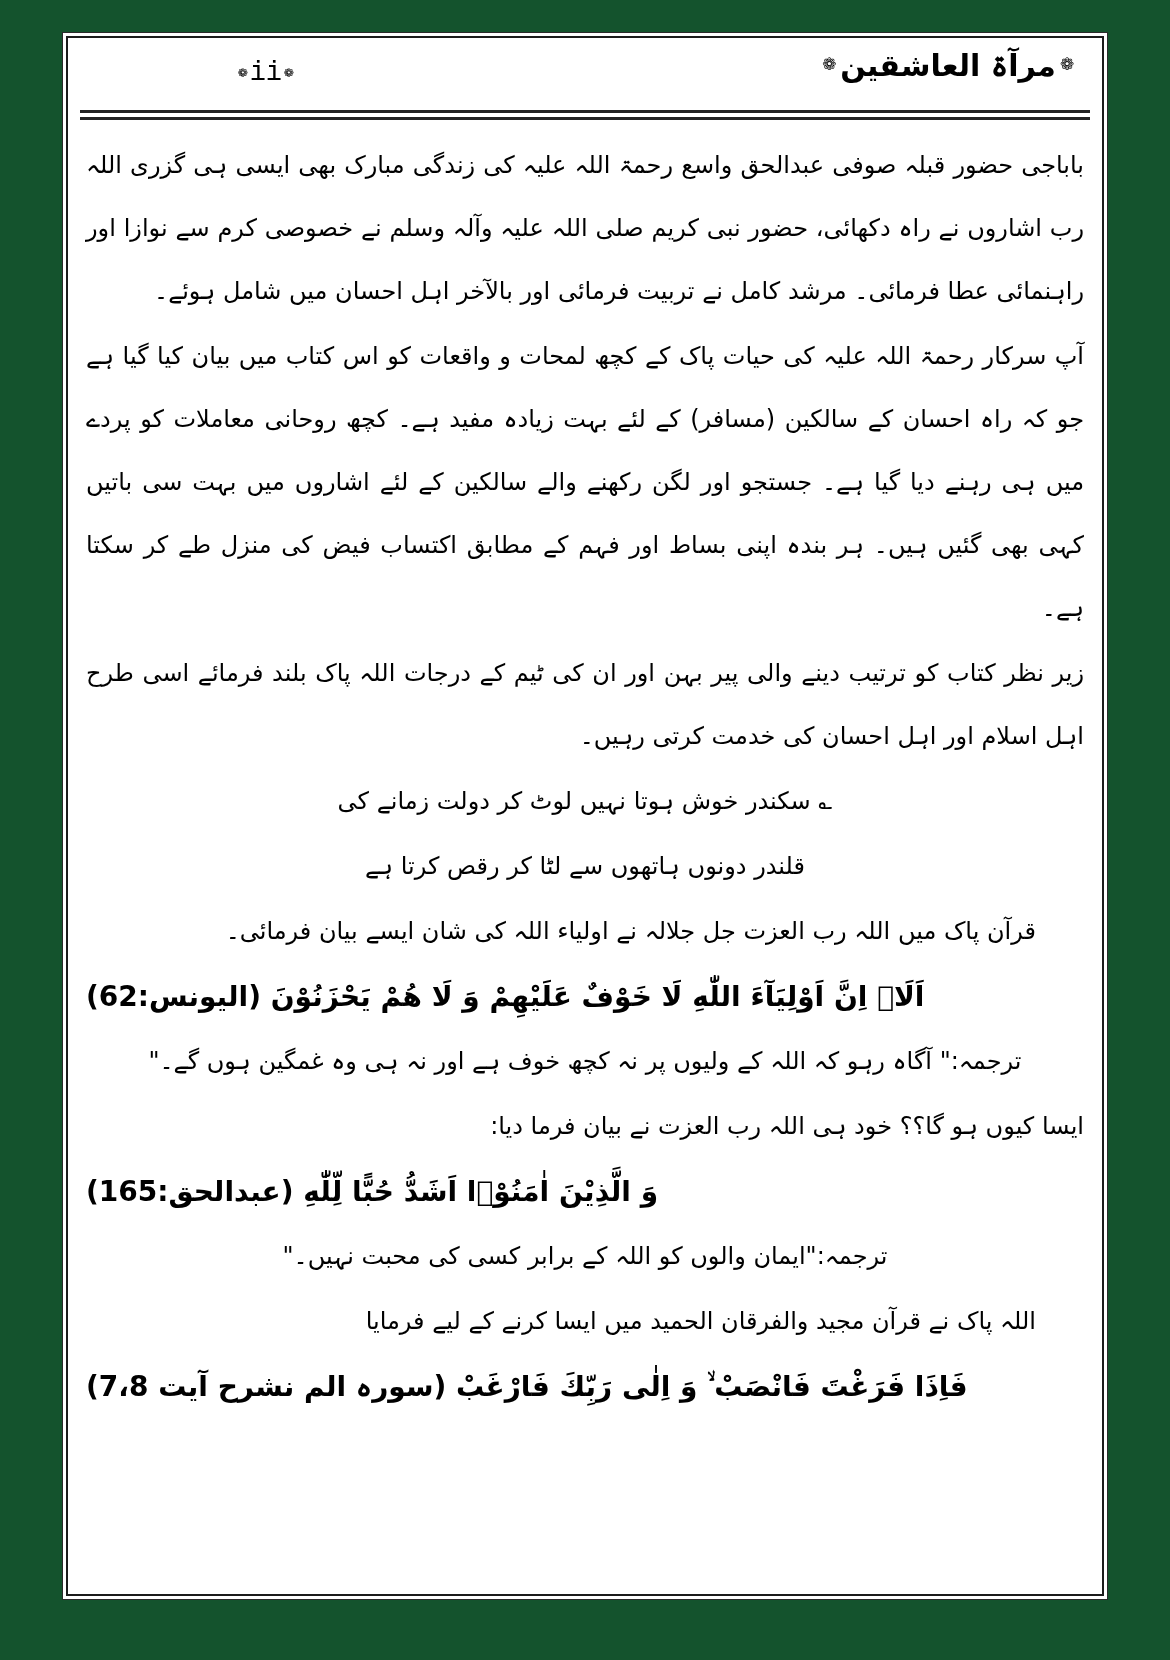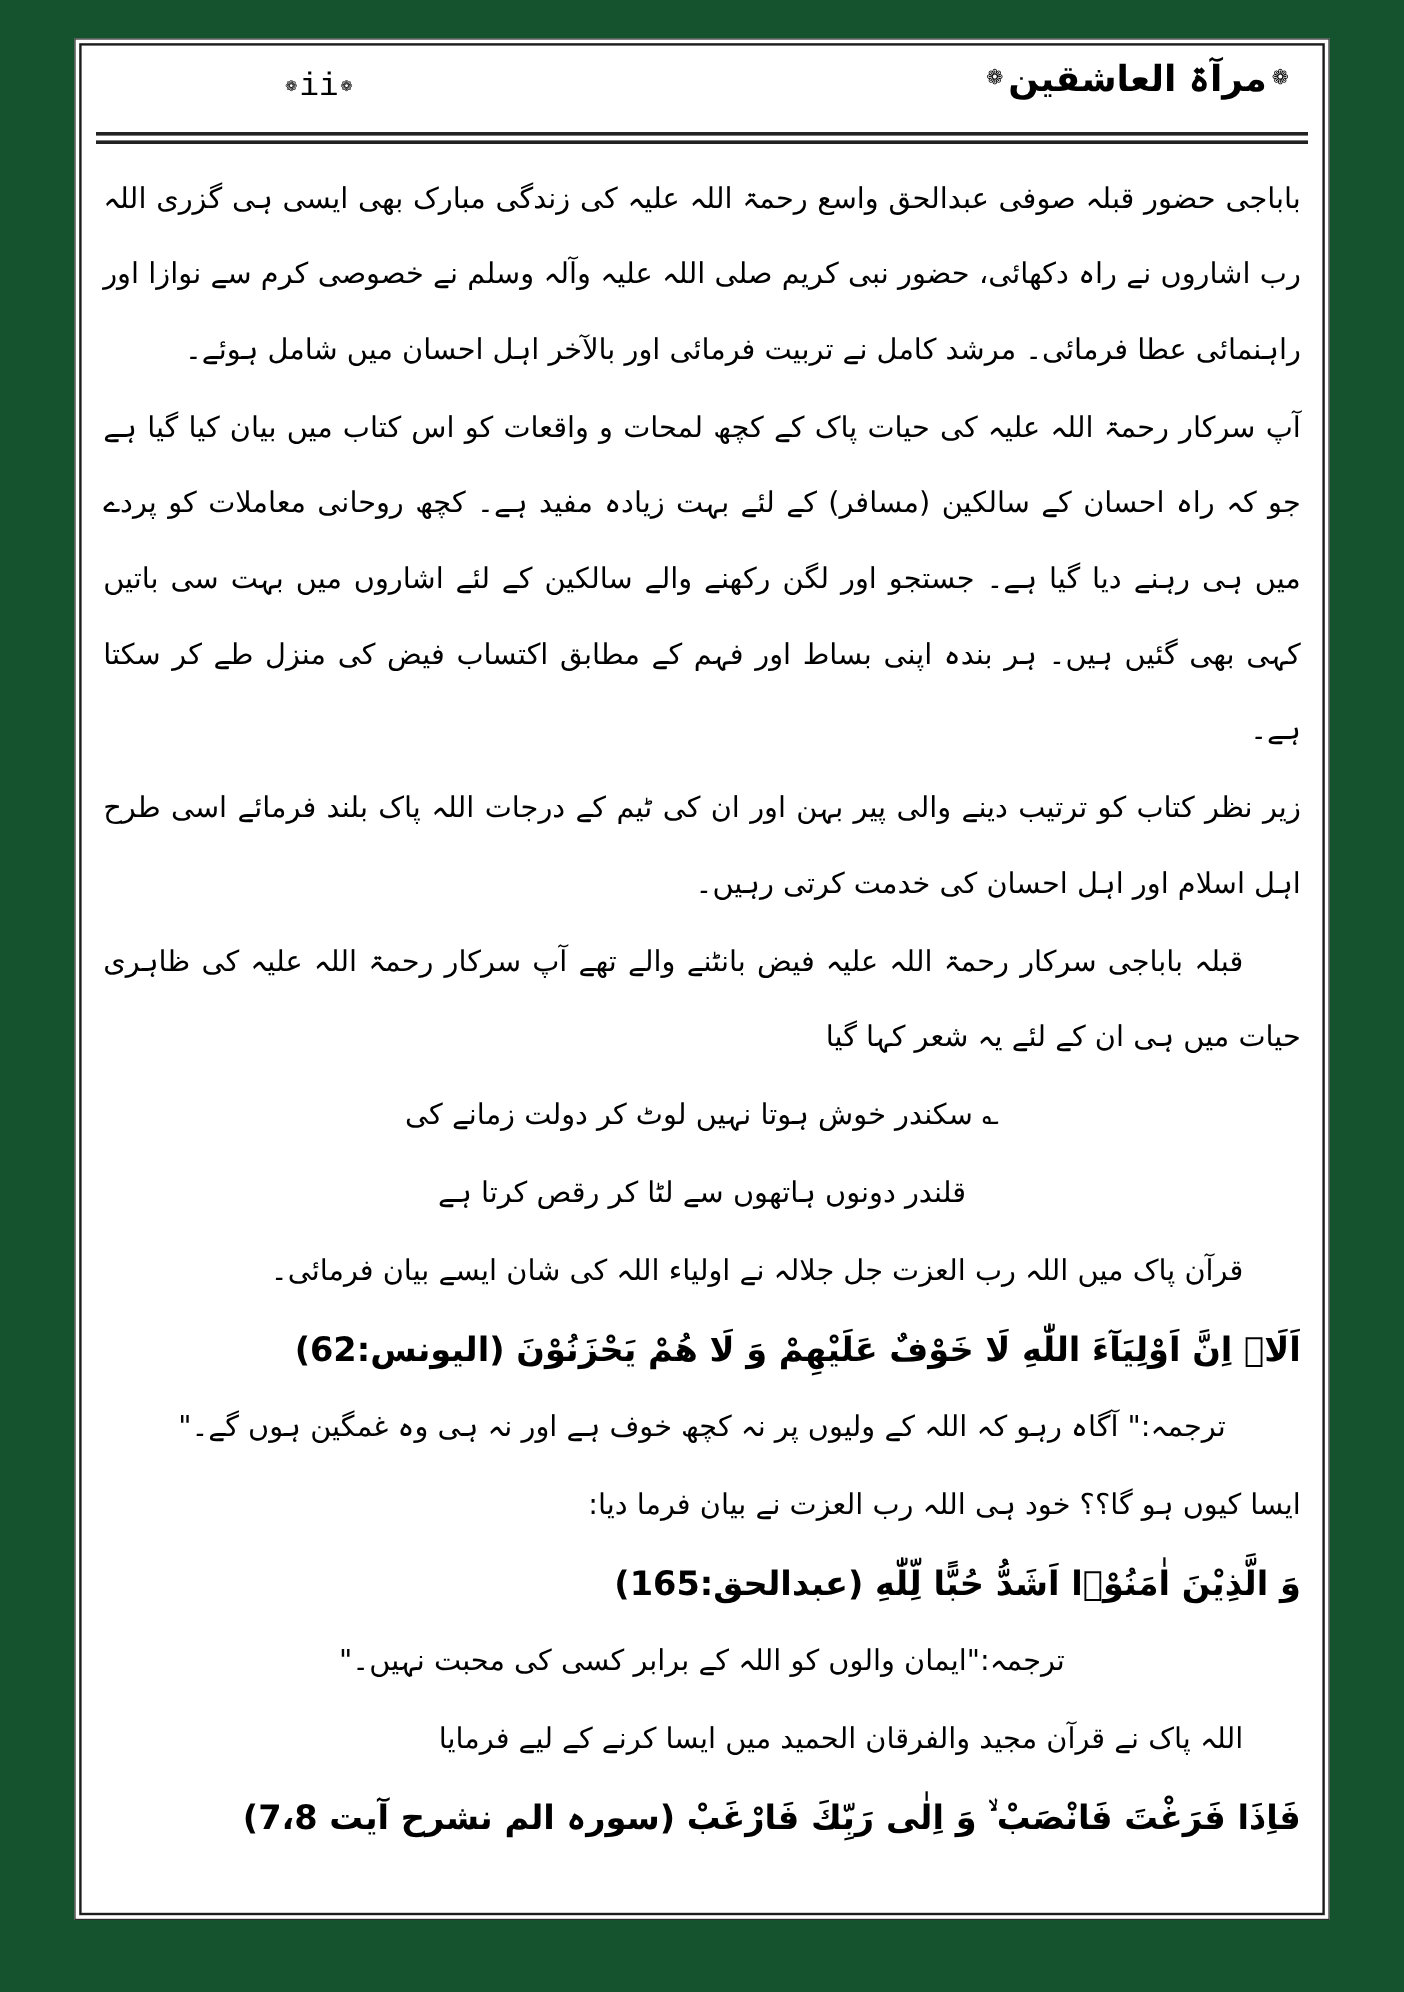--- a/index.html
+++ b/index.html
@@ -75,21 +75,21 @@
     direction: rtl;
     margin-top: 14px;
     font-size: 24px;
     line-height: 63px;
   }
   .block { margin: 0 0 2px 0; }
   .para { text-align: justify; }
   .para.indent { text-indent: 48px; }
   .verse { text-align: center; }
   .arabic {
-    text-align: right;
+    text-align: left;
     font-weight: bold;
     font-size: 28px;
   }
   .translation { text-align: center; }
 </style>
 </head>
 <body>
 
 <div class="page">
   <div class="frame-outer">
@@ -103,21 +103,20 @@
           <span class="orn">❁</span><span>ii</span><span class="orn">❁</span>
         </div>
       </div>
 
       <div class="header-rule"></div>
 
       <div class="content">
         <div class="block para">باباجی حضور قبلہ صوفی عبدالحق واسع رحمۃ اللہ علیہ کی زندگی مبارک بھی ایسی ہی گزری اللہ رب اشاروں نے راہ دکھائی، حضور نبی کریم صلی اللہ علیہ وآلہ وسلم نے خصوصی کرم سے نوازا اور راہنمائی عطا فرمائی۔ مرشد کامل نے تربیت فرمائی اور بالآخر اہل احسان میں شامل ہوئے۔</div>
         <div class="block para">آپ سرکار رحمۃ اللہ علیہ کی حیات پاک کے کچھ لمحات و واقعات کو اس کتاب میں بیان کیا گیا ہے جو کہ راہ احسان کے سالکین (مسافر) کے لئے بہت زیادہ مفید ہے۔ کچھ روحانی معاملات کو پردے میں ہی رہنے دیا گیا ہے۔ جستجو اور لگن رکھنے والے سالکین کے لئے اشاروں میں بہت سی باتیں کہی بھی گئیں ہیں۔ ہر بندہ اپنی بساط اور فہم کے مطابق اکتساب فیض کی منزل طے کر سکتا ہے۔</div>
         <div class="block para">زیر نظر کتاب کو ترتیب دینے والی پیر بہن اور ان کی ٹیم کے درجات اللہ پاک بلند فرمائے اسی طرح اہل اسلام اور اہل احسان کی خدمت کرتی رہیں۔</div>
-        <div class="block para indent">قبلہ باباجی سرکار رحمۃ اللہ علیہ فیض بانٹنے والے تھے آپ سرکار رحمۃ اللہ علیہ کی ظاہری حیات میں ہی ان کے لئے یہ شعر کہا گیا</div>
         <div class="block verse">؎ سکندر خوش ہوتا نہیں لوٹ کر دولت زمانے کی</div>
         <div class="block verse">قلندر دونوں ہاتھوں سے لٹا کر رقص کرتا ہے</div>
         <div class="block para indent">قرآن پاک میں اللہ رب العزت جل جلالہ نے اولیاء اللہ کی شان ایسے بیان فرمائی۔</div>
         <div class="block arabic">اَلَاۤ اِنَّ اَوْلِيَآءَ اللّٰهِ لَا خَوْفٌ عَلَيْهِمْ وَ لَا هُمْ يَحْزَنُوْنَ (الیونس:62)</div>
         <div class="block translation">ترجمہ:" آگاہ رہو کہ اللہ کے ولیوں پر نہ کچھ خوف ہے اور نہ ہی وہ غمگین ہوں گے۔"</div>
         <div class="block para">ایسا کیوں ہو گا؟؟ خود ہی اللہ رب العزت نے بیان فرما دیا:</div>
         <div class="block arabic">وَ الَّذِيْنَ اٰمَنُوْۤا اَشَدُّ حُبًّا لِّلّٰهِ (عبدالحق:165)</div>
         <div class="block translation">ترجمہ:"ایمان والوں کو اللہ کے برابر کسی کی محبت نہیں۔"</div>
         <div class="block para indent">اللہ پاک نے قرآن مجید والفرقان الحمید میں ایسا کرنے کے لیے فرمایا</div>
         <div class="block arabic">فَاِذَا فَرَغْتَ فَانْصَبْ ۙ وَ اِلٰی رَبِّكَ فَارْغَبْ (سورہ الم نشرح آیت 7،8)</div>

